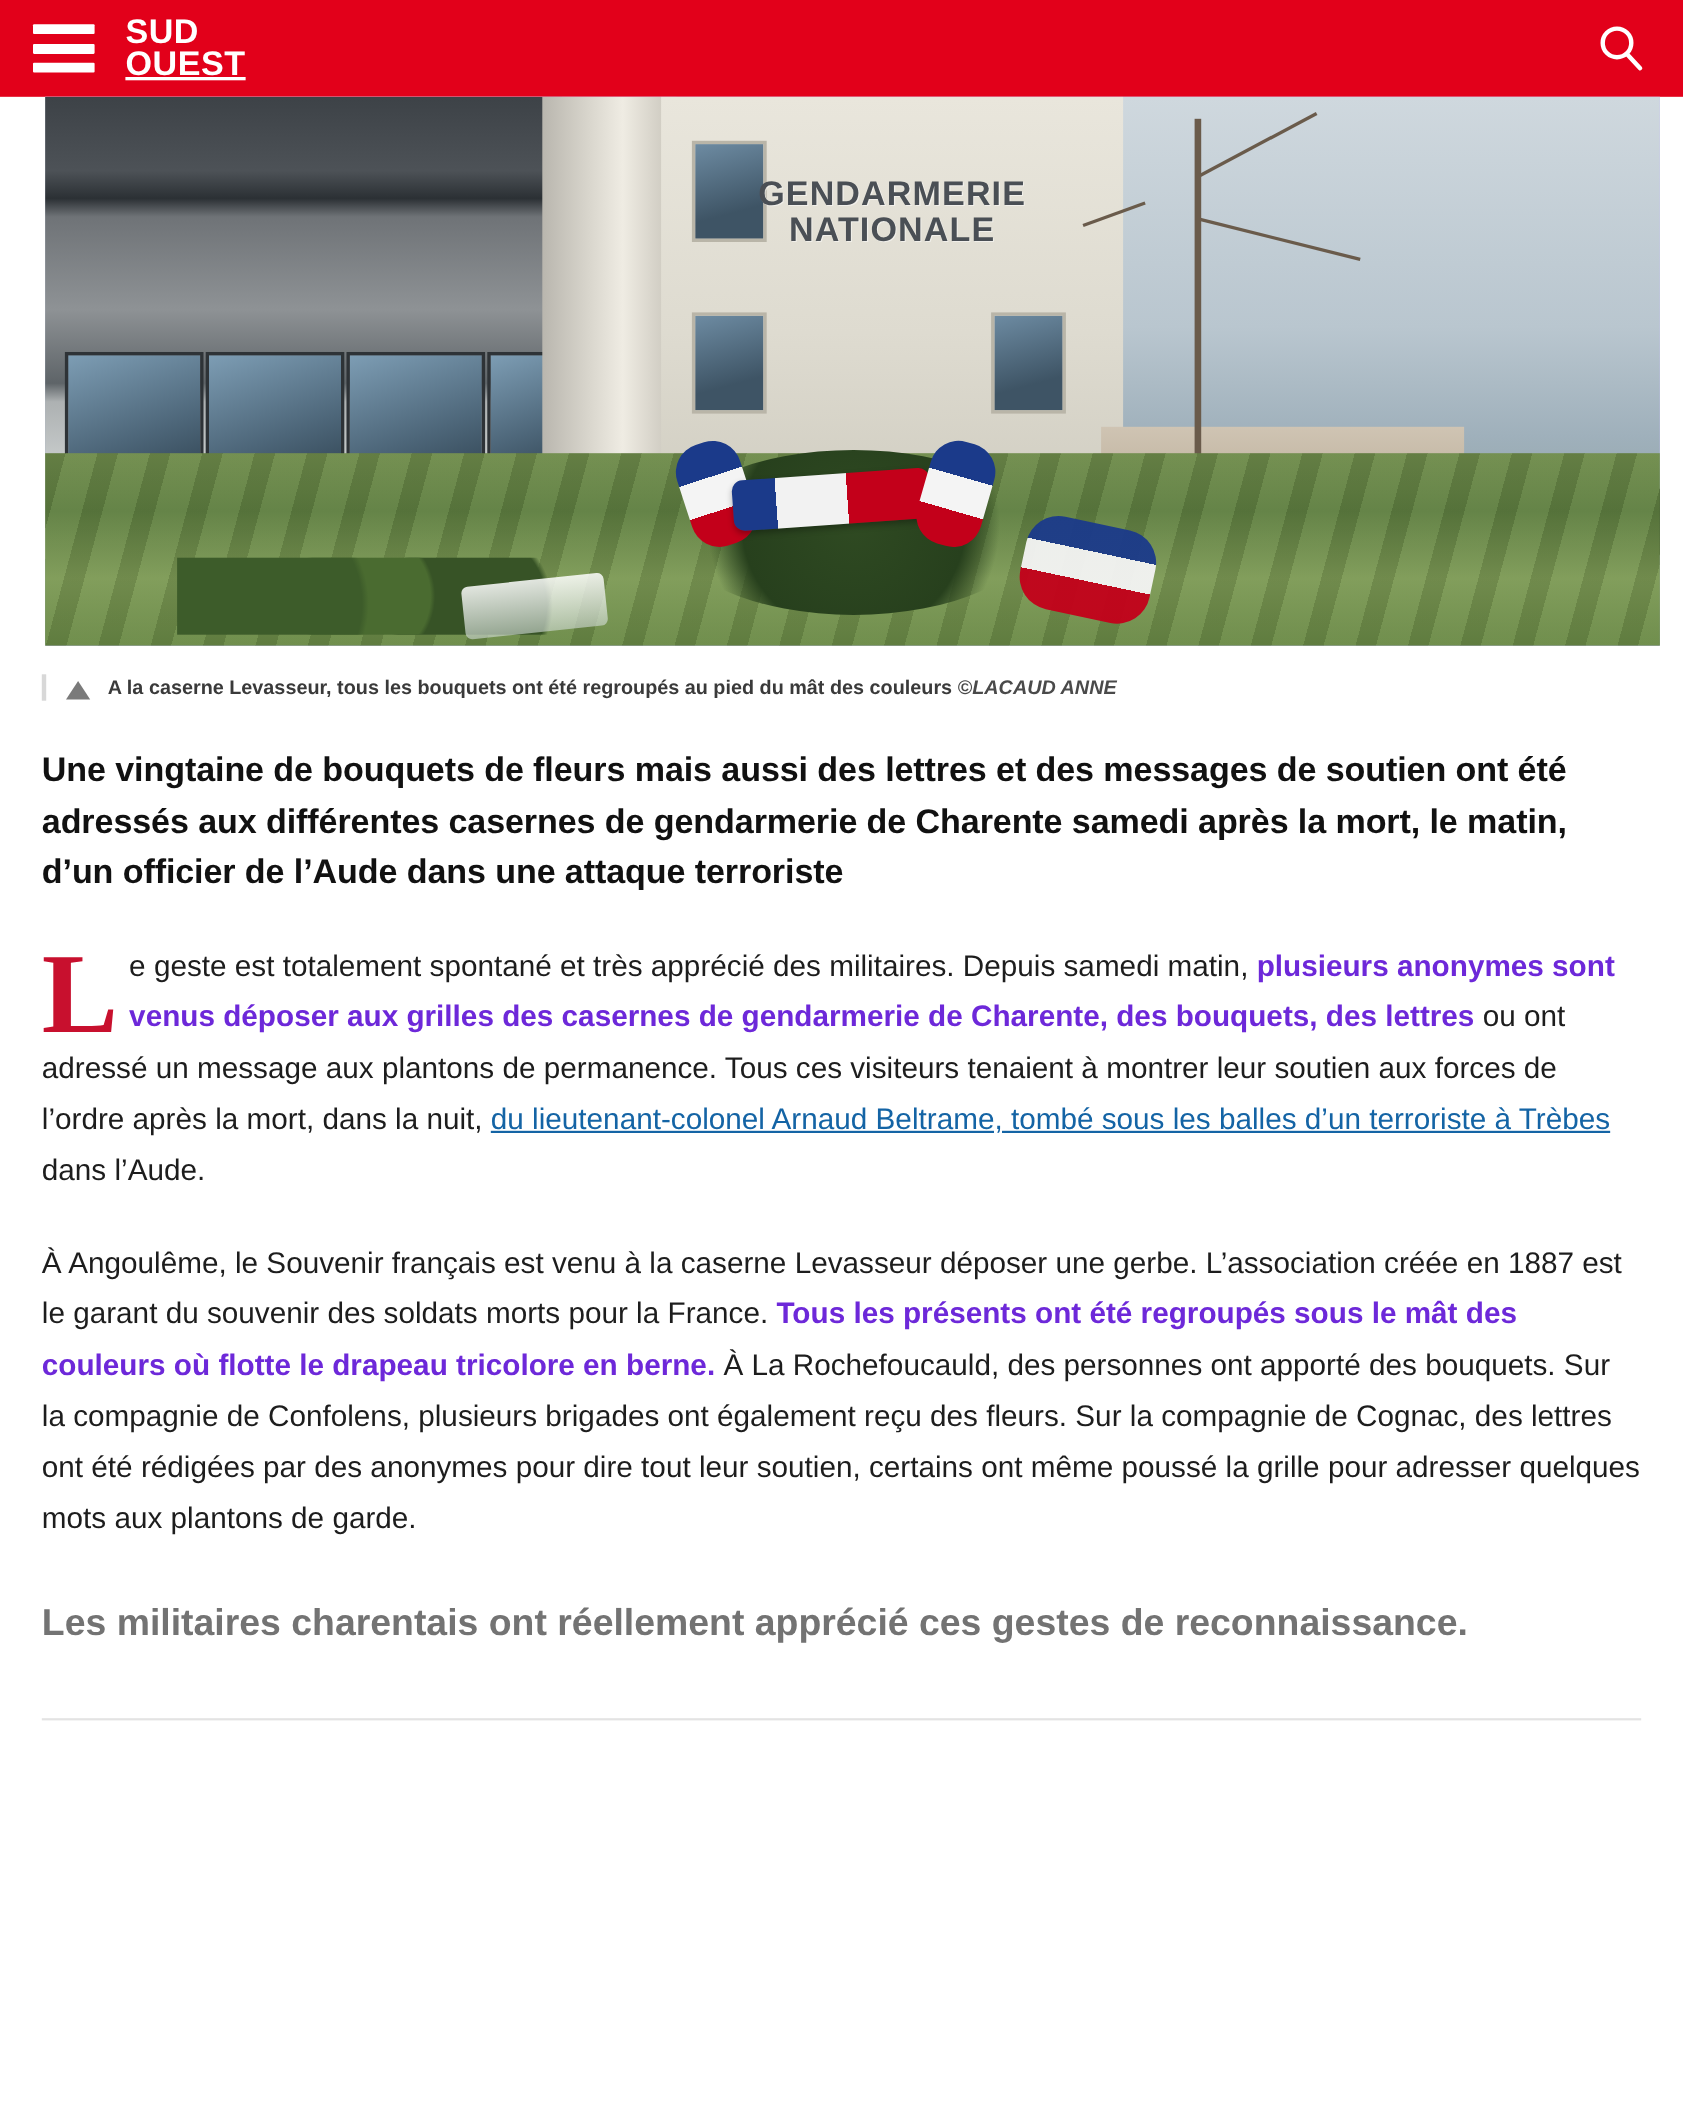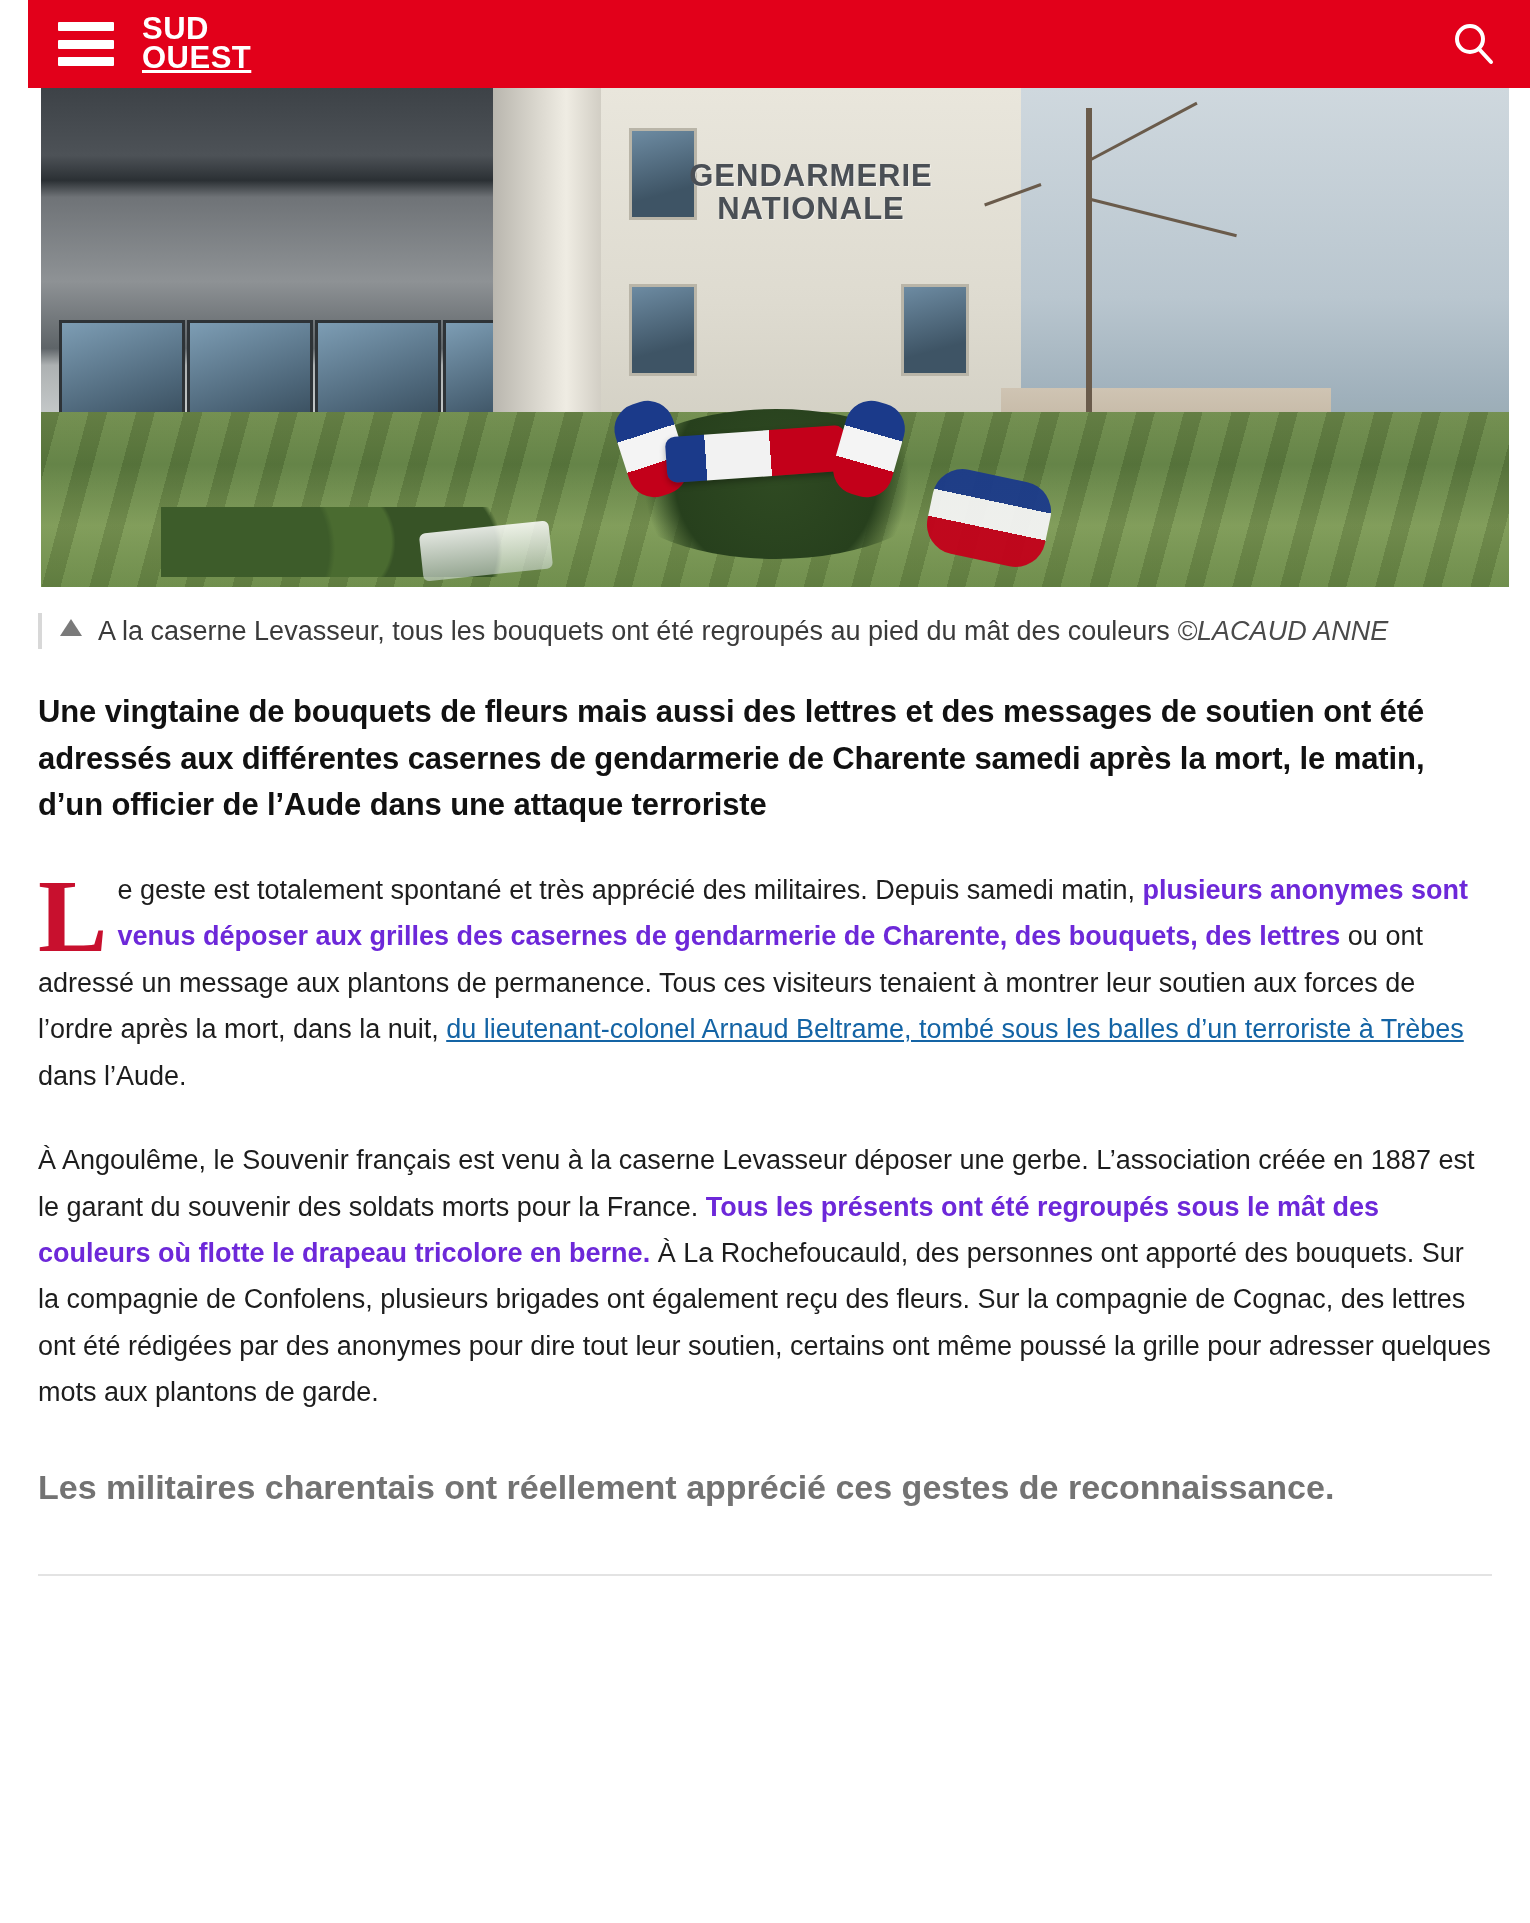--- a/index.html
+++ b/index.html
@@ -26,21 +26,20 @@
 
   
   .topbar {
     position: relative;
     height: 88px;
     background: #e2001a;
     display: flex;
     align-items: center;
     padding: 0 30px;
     box-sizing: border-box;
-    margin-left: 28px;
   }
   .hamburger {
     width: 56px;
     height: 44px;
     display: flex;
     flex-direction: column;
     justify-content: space-between;
     cursor: pointer;
     margin-right: 28px;
   }
@@ -236,23 +235,24 @@
   }
   .caption-tri {
     margin: 6px 16px 0 0;
     width: 0; height: 0;
     border-left: 11px solid transparent;
     border-right: 11px solid transparent;
     border-bottom: 17px solid #7a7a7a;
     flex: 0 0 auto;
   }
   .caption-text {
-    font-size: 27px;
+    font-size: 18px;
     line-height: 1.35;
     color: #3a3a3a;
+    font-weight: bold;
   }
   .caption-credit {
     font-style: italic;
     color: #4a4a4a;
   }
 
   
   .article {
     padding: 0 38px;
     box-sizing: border-box;

